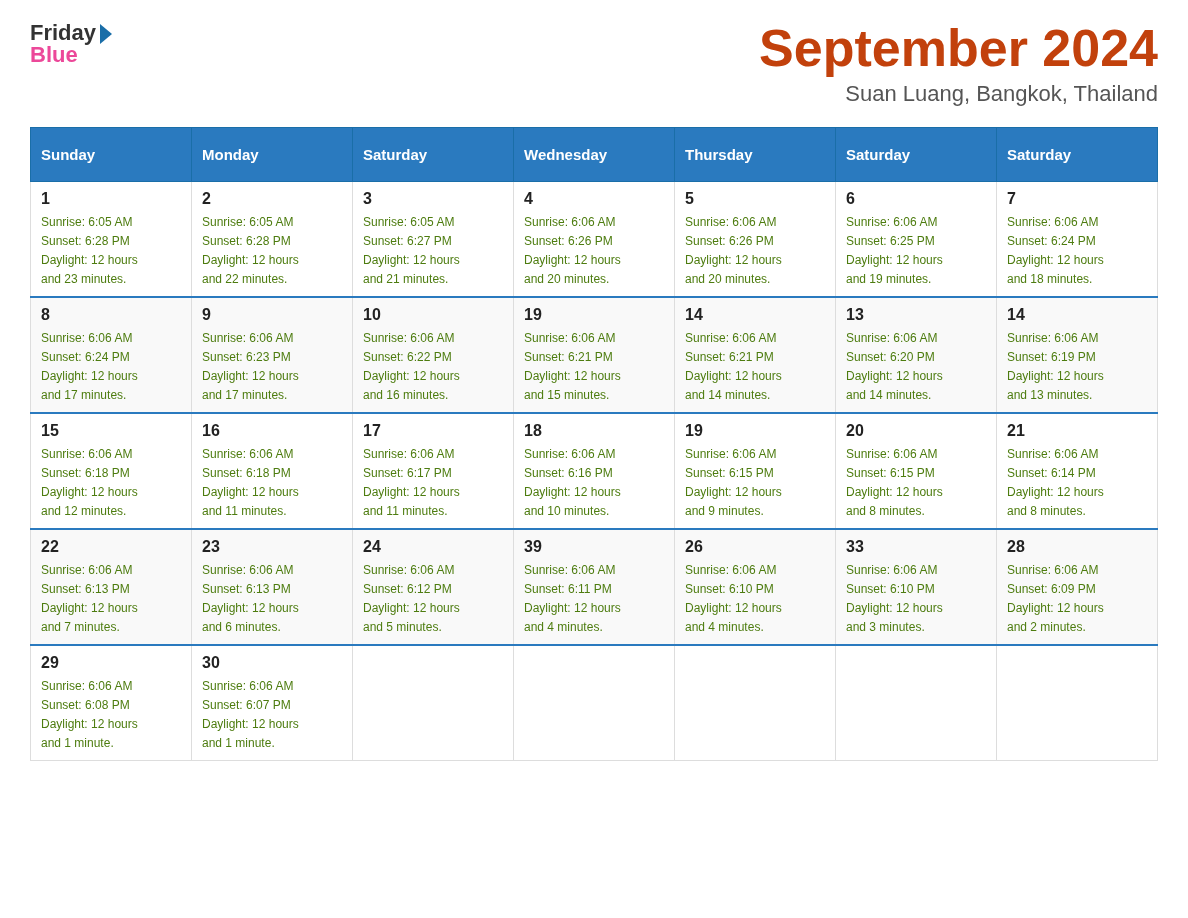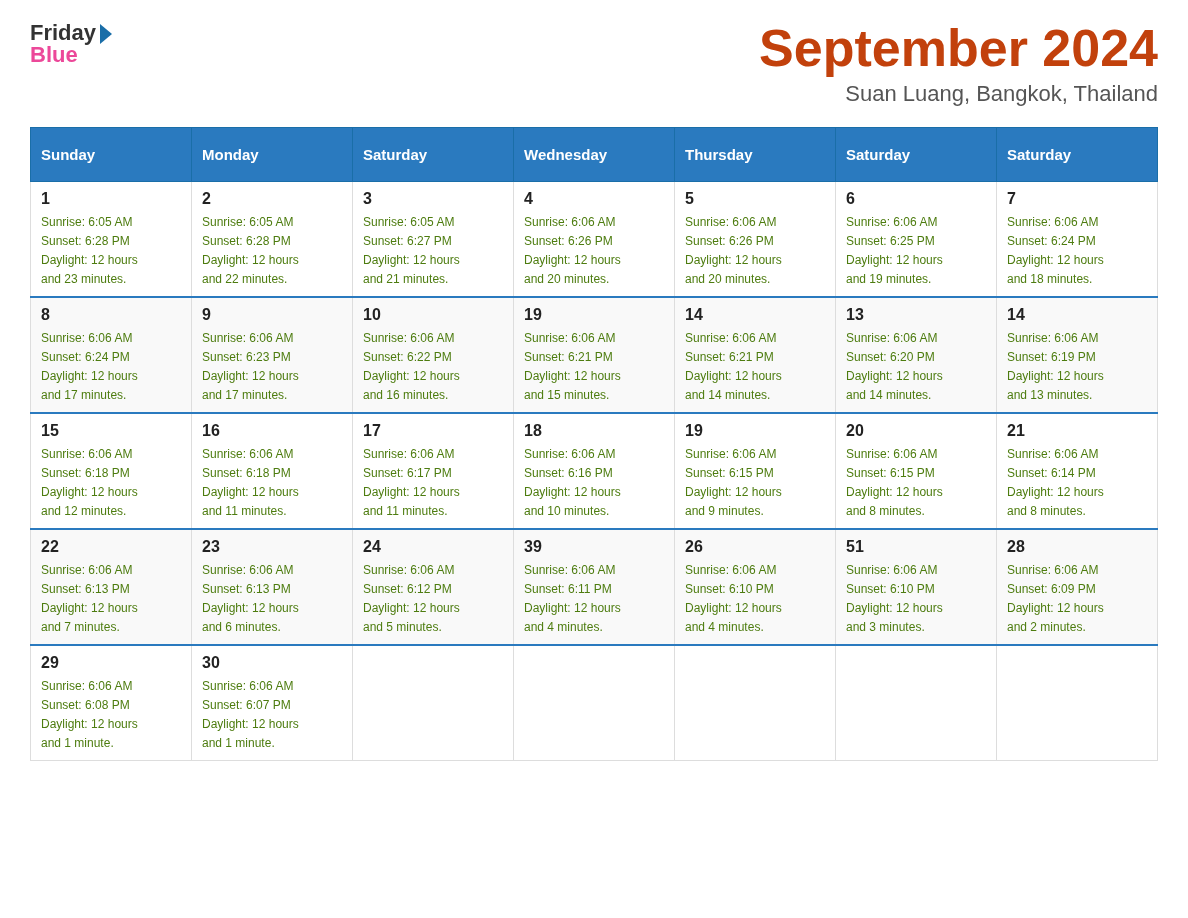--- a/index.html
+++ b/index.html
@@ -239,21 +239,21 @@
       </td>
         <td>
         <span class="day-number">39</span>
         <span class="day-info">Sunrise: 6:06 AM<br>Sunset: 6:11 PM<br>Daylight: 12 hours<br>and 4 minutes.</span>
       </td>
         <td>
         <span class="day-number">26</span>
         <span class="day-info">Sunrise: 6:06 AM<br>Sunset: 6:10 PM<br>Daylight: 12 hours<br>and 4 minutes.</span>
       </td>
         <td>
-        <span class="day-number">51</span>
+        <span class="day-number">33</span>
         <span class="day-info">Sunrise: 6:06 AM<br>Sunset: 6:10 PM<br>Daylight: 12 hours<br>and 3 minutes.</span>
       </td>
         <td>
         <span class="day-number">28</span>
         <span class="day-info">Sunrise: 6:06 AM<br>Sunset: 6:09 PM<br>Daylight: 12 hours<br>and 2 minutes.</span>
       </td>
       </tr>
       <tr class="row-border">
         <td>
         <span class="day-number">29</span>

